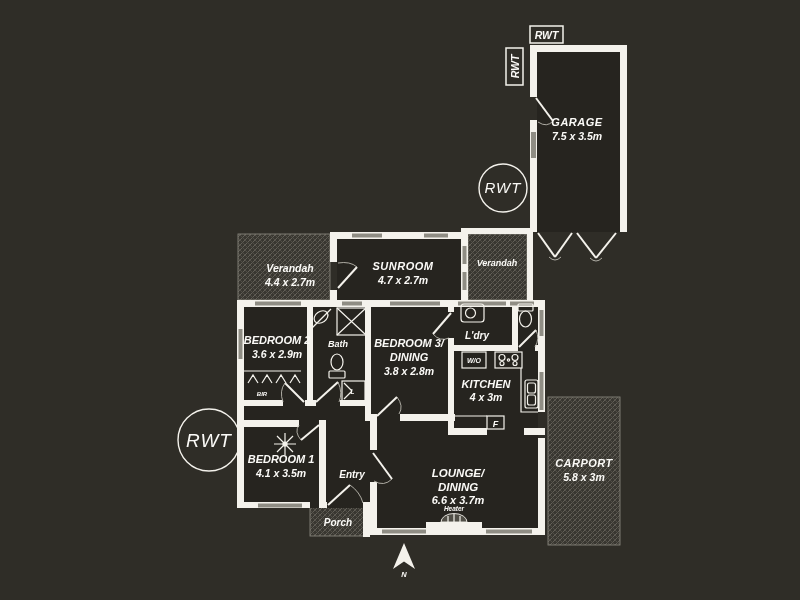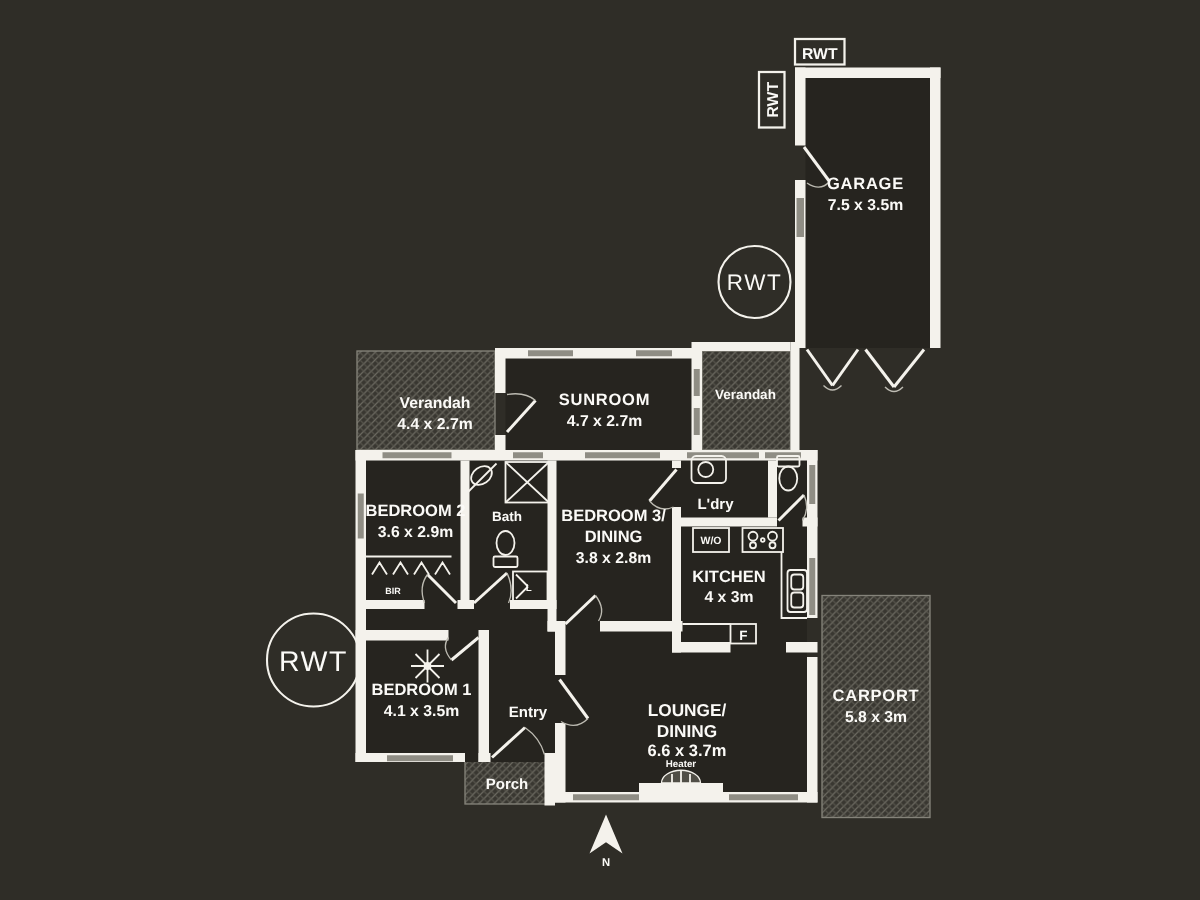--- a/index.html
+++ b/index.html
@@ -1,16 +1,16 @@
 <!DOCTYPE html>
 <html><head>
 <meta charset="utf-8">
 <style>
   html,body{margin:0;padding:0;background:#2f2d27;}
-  #stage{position:relative;width:800px;height:600px;overflow:hidden;}
+  #stage{position:relative;width:800px;height:600px;overflow:hidden;font-style:italic;}
   text{font-family:"Liberation Sans","DejaVu Sans",sans-serif;}
   .t{fill:#fbfaf7;text-anchor:middle;font-weight:bold;}
   .rwt-c{font-weight:normal;letter-spacing:1px;}
   .wall{fill:#f4f2ec;}
   .win{fill:#8f8d84;}
   .fix{fill:none;stroke:#f4f2ec;stroke-width:1.2;}
   .leaf{stroke:#f4f2ec;stroke-width:2;fill:none;}
   .arc{stroke:#bdbbb2;stroke-width:0.9;fill:none;}
   .hatchbox{fill:url(#hatch);stroke:#85837a;stroke-width:0.9;}
 </style>

